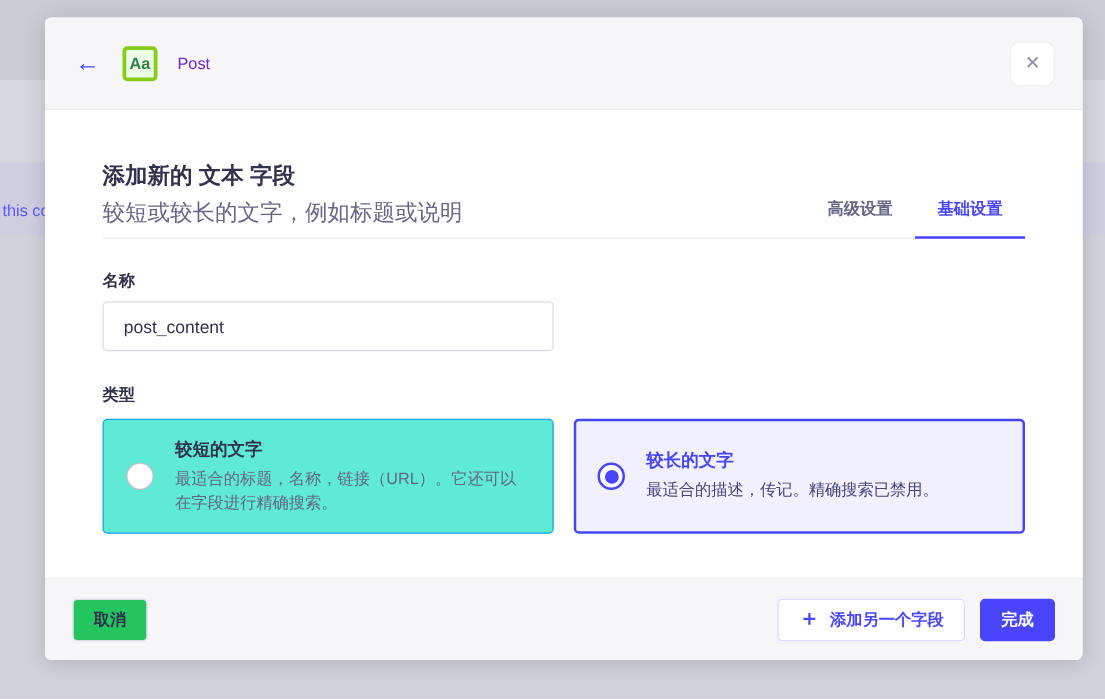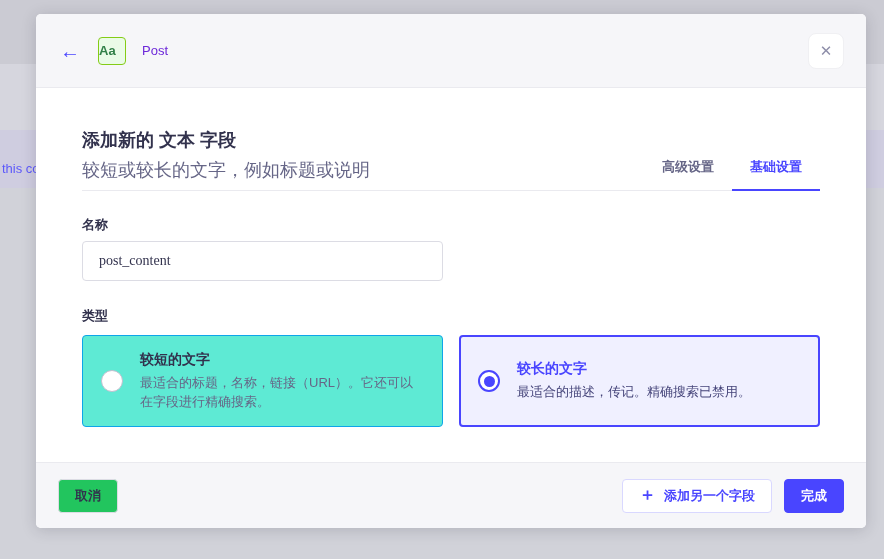--- a/index.html
+++ b/index.html
@@ -41,22 +41,22 @@
     display: flex; align-items: center;
     padding: 0 22px;
   }
   .back-btn {
     background: none; border: none; cursor: pointer;
     color: #4945ff; font-size: 20px; font-weight: bold;
     line-height: 1; padding: 2px 2px;
   }
   .type-badge {
     width: 28px; height: 28px; margin-left: 16px;
-    background: #eafbe7; border: 1px solid #84cc16; border-radius: 4px;
-    display: flex; align-items: center; 
+    background: #eafbe7; border: 3px solid #84cc16; border-radius: 4px;
+    display: flex; align-items: center; justify-content: center;
     font-size: 13px; font-weight: 700; color: #328048;
   }
   .content-type-name {
     margin-left: 16px; font-size: 13px; font-weight: 400; color: #6d28d9;
   }
   .close-btn {
     margin-left: auto; width: 36px; height: 36px;
     background: #fff; border: 1px solid #f0f0f3; border-radius: 8px;
     cursor: pointer; display: flex; align-items: center; justify-content: center;
     color: #8e8ea9; font-size: 15px; line-height: 1;
@@ -79,21 +79,21 @@
     border-bottom: 2px solid transparent; margin-bottom: -1px;
   }
   .tab.active { color: #4945ff; border-bottom-color: #4945ff; }
 
   .field { margin-top: 25px; }
   .field-label { display: block; font-size: 13px; font-weight: 700; color: #32324d; margin-bottom: 7px; }
   .name-input {
     width: 361px; height: 40px;
     border: 1px solid #dcdce4; border-radius: 4px;
     padding: 0 16px; font-size: 14px; color: #32324d;
-    font-family: Liberation Serif, serif;
+    font-family: Liberation Sans, sans-serif;
     background: #fff; outline: none;
   }
   .hint { font-size: 12px; color: #666687; margin-top: 8px; }
 
   .type-section { margin-top: 26px; }
   .option-grid {
     margin-top: 10px;
     display: grid; grid-template-columns: 361px 1fr; gap: 16px;
   }
   .option-card {

